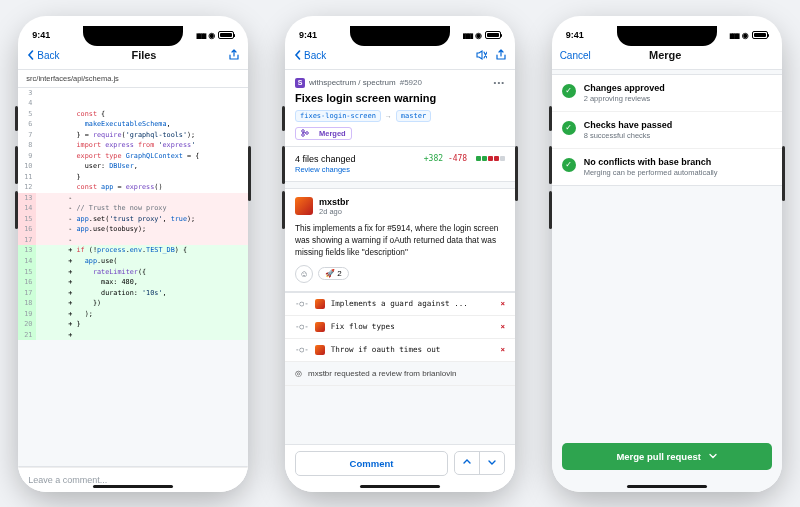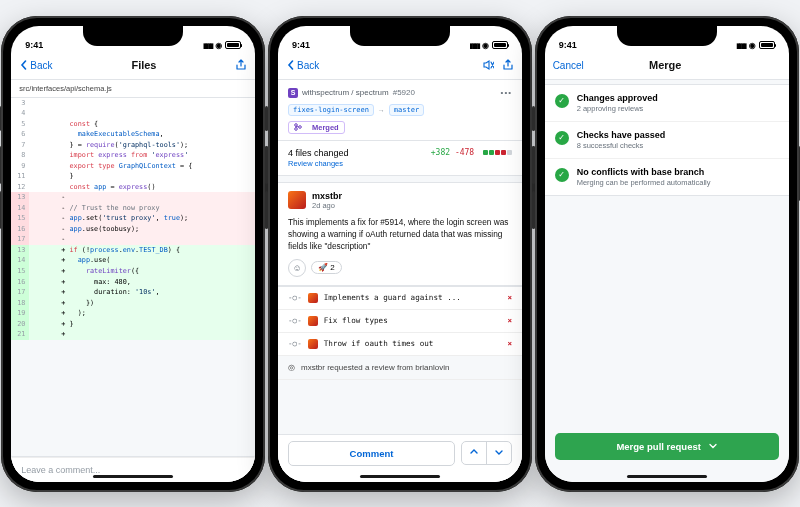--- a/index.html
+++ b/index.html
@@ -4,23 +4,23 @@
 <style>
   * { box-sizing: border-box; margin: 0; padding: 0; }
   body {
     width: 800px; height: 507px;
     background: #f0f2f5;
     font-family: -apple-system, BlinkMacSystemFont, "Segoe UI", Helvetica, Arial, sans-serif;
     display: flex; justify-content: space-around; align-items: center;
     overflow: hidden;
   }
   .phone {
-    width: 264px; height: 476px;
+    width: 230px; height: 476px;
     background: #000; border-radius: 36px;
-    padding: 10px; position: relative;
+    position: relative;
     box-shadow: 0 10px 30px rgba(0,0,0,.25), inset 0 0 0 2px #3a3a3a;
   }
   .notch {
     position: absolute; top: 10px; left: 50%; transform: translateX(-50%);
     width: 100px; height: 20px; background: #000;
     border-bottom-left-radius: 14px; border-bottom-right-radius: 14px;
     z-index: 5;
   }
   .side-btn { position: absolute; background: #2c2c2c; border-radius: 2px; }
   .side-btn.r1 { right: -3px; top: 130px; width: 3px; height: 55px; }
@@ -183,20 +183,24 @@
           </div>
           <div class="code-row ">
             <span class="ln">8</span>
             <span class="code-txt">  <span class="kw">import</span> <span class="fn">express</span> <span class="kw">from</span> <span class="str">'<span class="fn">express</span>'</span></span>
           </div>
           <div class="code-row ">
             <span class="ln">9</span>
             <span class="code-txt">  <span class="kw">export</span> <span class="kw">type</span> <span class="pr">GraphQLContext</span> = {</span>
           </div>
           <div class="code-row ">
+            <span class="ln">10</span>
+            <span class="code-txt">    user: <span class="pr">DBUser</span>,</span>
+          </div>
+          <div class="code-row ">
             <span class="ln">11</span>
             <span class="code-txt">  }</span>
           </div>
           <div class="code-row ">
             <span class="ln">12</span>
             <span class="code-txt">  <span class="kw">const</span> <span class="pr">app</span> = <span class="fn">express</span>()</span>
           </div>
           <div class="code-row del">
             <span class="ln">13</span>
             <span class="code-txt">- </span>
@@ -297,20 +301,21 @@
     </div>
     <div class="content">
       <div class="pr-head">
         <div class="repo-line">
           <span class="repo-badge">S</span>
           <span>withspectrum / spectrum</span>
           <span style="color:#6a737d">#5920</span>
           <span style="flex:1"></span>
           <span style="color:#6a737d;letter-spacing:1px">•••</span>
         </div>
+        <div class="pr-title">Fixes login screen warning</div>
         <div class="branches">
           <span class="branch-pill">fixes-login-screen</span>
           <span class="arrow">→</span>
           <span class="branch-pill">master</span>
         </div>
         <div class="merged-pill">
           <svg width="8" height="8" viewBox="0 0 8 8">
               <circle cx="2" cy="2" r="1.3" fill="none" stroke="#6f42c1" stroke-width="1"></circle>
               <circle cx="2" cy="6" r="1.3" fill="none" stroke="#6f42c1" stroke-width="1"></circle>
               <circle cx="6" cy="4" r="1.3" fill="none" stroke="#6f42c1" stroke-width="1"></circle>

